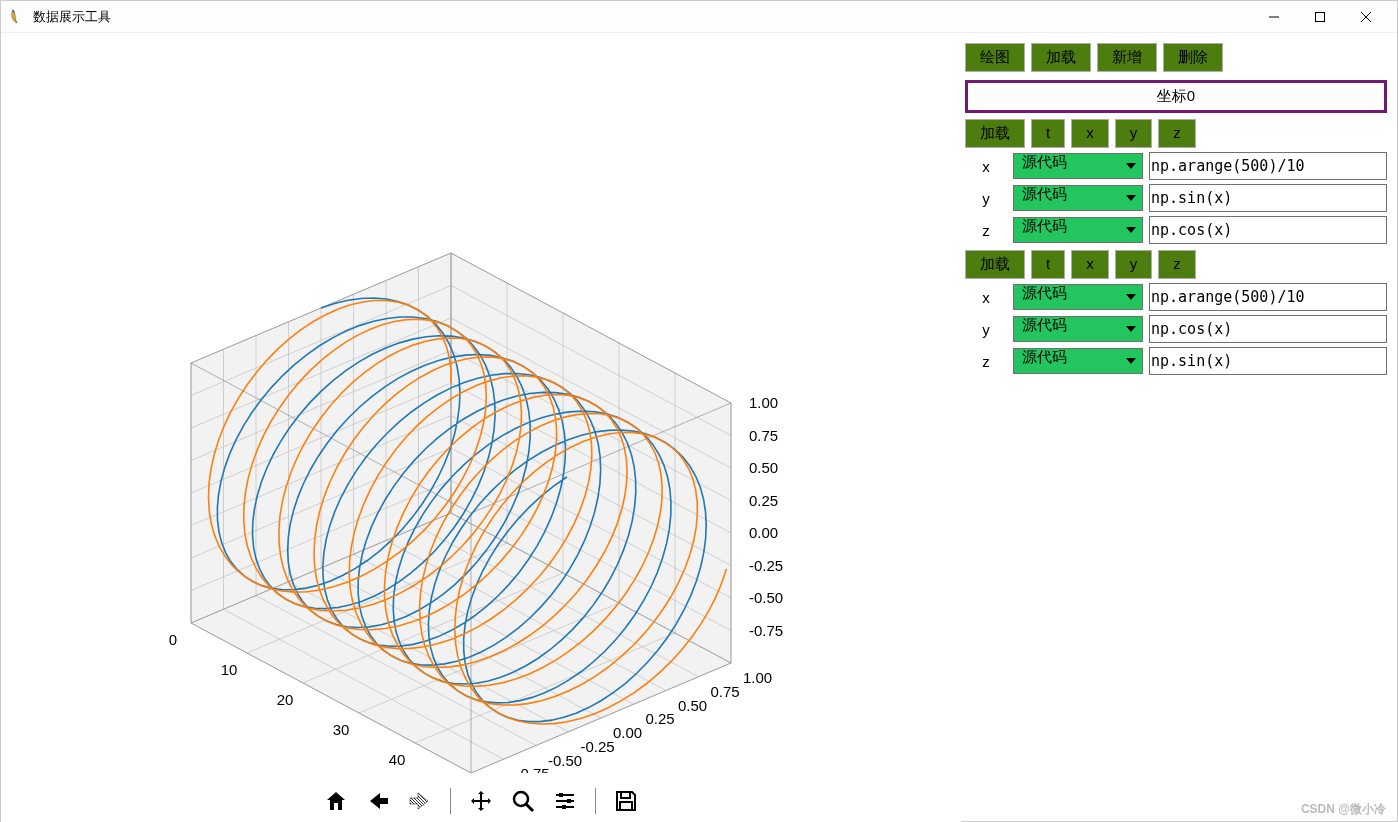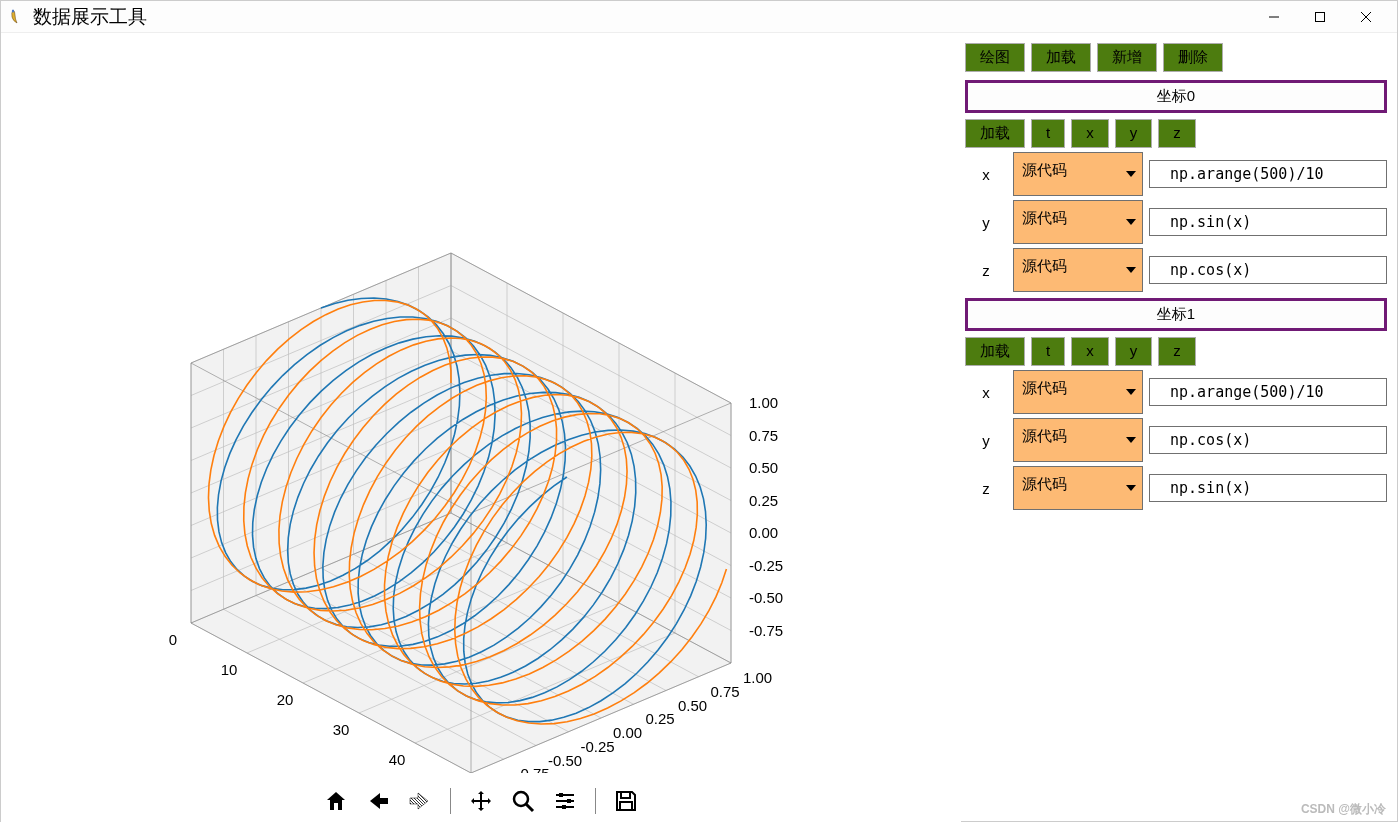--- a/index.html
+++ b/index.html
@@ -1,40 +1,40 @@
 <!DOCTYPE html>
 <html><head>
 <meta charset="utf-8">
 <style>
 * { box-sizing: border-box; font-family: "Microsoft YaHei", "SimSun", Arial, sans-serif; }
 body { margin: 0; padding: 0; background: #fff; }
 .window { width: 1398px; height: 822px; background: #fff; display: flex; flex-direction: column; border: 1px solid #ccc; }
 .titlebar { height: 32px; background: #fdfdfd; display: flex; align-items: center; padding: 0 8px; border-bottom: 1px solid #eee; }
 .titlebar .icon { width: 16px; height: 16px; margin-right: 8px; }
-.titlebar .title { flex: 1; font-size: 19px; color: #000; }
+.titlebar .title { flex: 1; font-size: 13px; color: #000; }
 .titlebar .win-btn { width: 46px; height: 32px; display: flex; align-items: center; justify-content: center; color: #000; font-size: 14px; cursor: default; }
 .titlebar .win-btn svg { width: 10px; height: 10px; }
 .content { flex: 1; display: flex; }
 .plot-area { flex: 1; background: #fff; display: flex; flex-direction: column; }
 .plot-canvas { flex: 1; position: relative; overflow: hidden; }
 .plot-toolbar { height: 48px; display: flex; align-items: center; justify-content: center; gap: 10px; }
 .plot-toolbar .tb-btn { width: 32px; height: 32px; display: flex; align-items: center; justify-content: center; }
 .plot-toolbar .tb-sep { width: 1px; height: 26px; background: #888; margin: 0 4px; }
 .side-panel { width: 436px; padding: 10px 10px 0 0; display: flex; flex-direction: column; gap: 6px; }
 .btn-row { display: flex; gap: 6px; margin-bottom: 2px; padding-left: 4px; }
 .btn { background: #4d7c0f; border: 1px solid #adadad; padding: 4px 14px; font-size: 15px; cursor: default; }
 .btn.small { padding: 4px 14px; }
 .coord-label { background: #fdfdfd; border: 3px solid #701a75; text-align: center; padding: 4px 0; font-size: 15px; margin-left: 4px; }
 .coord-block { margin-left: 4px; display: flex; flex-direction: column; gap: 4px; }
 .ctl-row { display: flex; gap: 6px; }
 .axis-row { display: flex; align-items: center; gap: 6px; }
 .axis-label { width: 42px; text-align: center; font-size: 15px; }
-.combo { width: 130px; height: 44px; border: 1px solid #707070; background: #fdba74; position: relative; display: flex; align-items: center; padding: 0 22px 8px 8px; font-size: 15px; }
+.combo { width: 130px; height: 26px; border: 1px solid #707070; background: #22c55e; position: relative; display: flex; align-items: center; padding: 0 22px 8px 8px; font-size: 15px; }
 .combo::after { content: ""; position: absolute; right: 6px; top: 50%; transform: translateY(-50%); width: 0; height: 0; border-left: 5px solid transparent; border-right: 5px solid transparent; border-top: 6px solid #000; }
-.txt-input { flex: 1; height: 28px; border: 1px solid #707070; background: #fff; padding: 0 20px; font-size: 15px; font-family: monospace, Arial; }
+.txt-input { flex: 1; height: 28px; border: 1px solid #707070; background: #fff; padding: 0 1px; font-size: 15px; font-family: monospace, Arial; }
 .watermark { position: absolute; right: 12px; bottom: 4px; color: #bbb; font-size: 12px; font-weight: bold; }
 </style>
 </head>
 <body>
 
 <div class="window">
   <div class="titlebar">
     <span class="icon">
       <svg viewBox="0 0 16 16">
           <path d="M4 1 Q 2 4 3 8 Q 4 12 8 14 Q 6 10 6 6 Q 6 2 4 1 Z" fill="#e0b030" stroke="#5b3a10" stroke-width="0.5"></path>
@@ -242,21 +242,20 @@
           <div class="combo">源代码</div>
           <input class="txt-input" value="np.sin(x)" style="">
         </div>
         <div class="axis-row">
           <div class="axis-label">z</div>
           <div class="combo">源代码</div>
           <input class="txt-input" value="np.cos(x)" style="">
         </div>
       </div>
 
-      <div class="coord-label">坐标1</div>
       <div class="coord-block">
         <div class="ctl-row">
           <div class="btn small">加载</div>
           <div class="btn small">t</div>
           <div class="btn small">x</div>
           <div class="btn small">y</div>
           <div class="btn small">z</div>
         </div>
         <div class="axis-row">
           <div class="axis-label">x</div>

